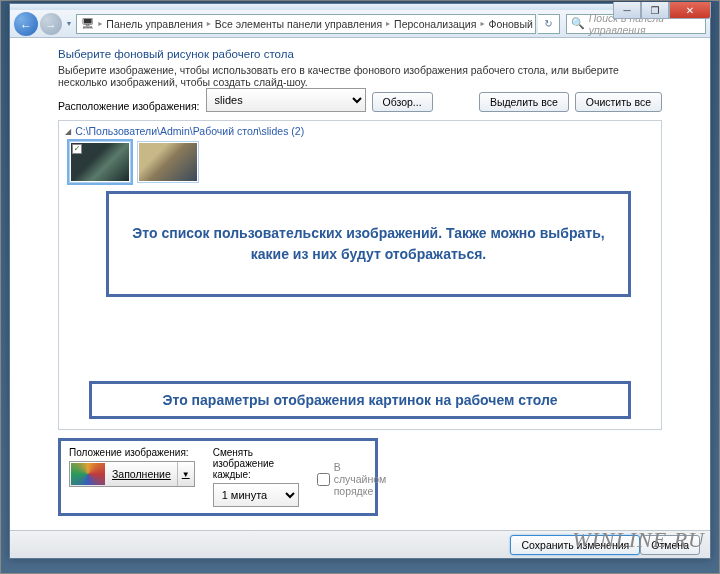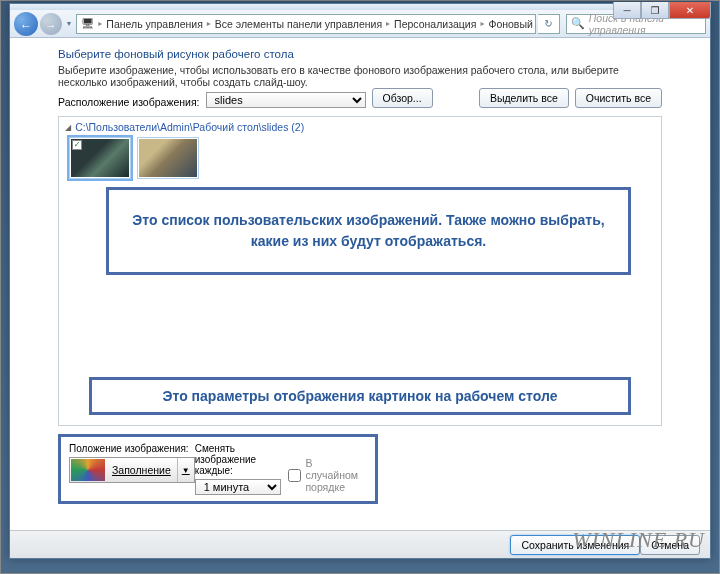--- a/index.html
+++ b/index.html
@@ -100,21 +100,21 @@
     padding:10px 48px 12px 48px;
     overflow:auto;
   }
   .page-title { color:#1a4a8a;font-size:11.5px;margin-bottom:4px;}
   .page-sub { font-size:10.5px;color:#333;}
   .row-loc {
     display:flex;align-items:flex-end;gap:6px;margin-bottom:8px;
   }
   .row-loc label{font-size:10.5px;}
   .select, select {
-    height:16px;border:1px solid #999;background:linear-gradient(#fff,#eee);
+    height:24px;border:1px solid #999;background:linear-gradient(#fff,#eee);
     font-size:11px;padding:0 4px;
   }
   .select.loc{width:160px;}
   .btn {
     height:20px;border:1px solid #8a9aaa;border-radius:3px;
     background:linear-gradient(#fdfdfd,#e8eef4);
     font-size:10.5px;padding:0 10px;cursor:pointer;
   }
   .spacer{flex:1;}
   .list-box {
@@ -129,26 +129,26 @@
   .thumb-inner{width:100%;height:100%;}
   .t1{background:linear-gradient(135deg,#2a3a3a 40%,#5a7a6a 60%,#1a2a2a);}
   .t2{background:linear-gradient(135deg,#c8b888 30%,#8a7a5a 50%,#3a4a5a);}
   .chk{position:absolute;top:2px;left:2px;width:10px;height:10px;background:#fff;border:1px solid #888;font-size:8px;line-height:8px;text-align:center;color:#2a7a2a;}
   .annot {
     position:absolute;border:3px solid #4a6aa8;background:#fff;
     color:#2a5a9a;font-size:14px;font-weight:600;
     display:flex;align-items:center;justify-content:center;text-align:center;
     padding:10px 20px;line-height:1.5;
   }
-  .annot1{left:30px;right:30px;top:70px;height:88px;margin-left:17px;}
+  .annot1{left:30px;right:30px;top:70px;height:106px;margin-left:17px;}
   .annot2{left:30px;right:30px;bottom:10px;height:38px;}
   
   .settings-box{
     border:3px solid #4a6aa8;margin-top:8px;padding:6px 8px;
-    display:flex;align-items:flex-start;
+    display:flex;gap:18px;align-items:flex-start;
     width:320px;
   }
   .set-col{display:flex;flex-direction:column;gap:3px;}
   .set-label{font-size:10px;}
   .pos-picker{display:flex;align-items:center;border:1px solid #999;height:26px;background:linear-gradient(#fff,#e4e4e4);text-decoration:underline;}
   .pos-swatch{width:34px;height:22px;margin:1px;background:conic-gradient(#e8a030,#c03a3a,#3a5ac0,#2a9a5a,#e8a030);}
   .pos-text{padding:0 6px;font-size:10.5px;}
   .pos-arrow{padding:0 4px;font-size:8px;border-left:1px solid #bbb;height:100%;display:flex;align-items:center;}
   .chk-inline{display:flex;align-items:center;gap:4px;font-size:10.5px;color:#888;margin-top:14px;}
   

